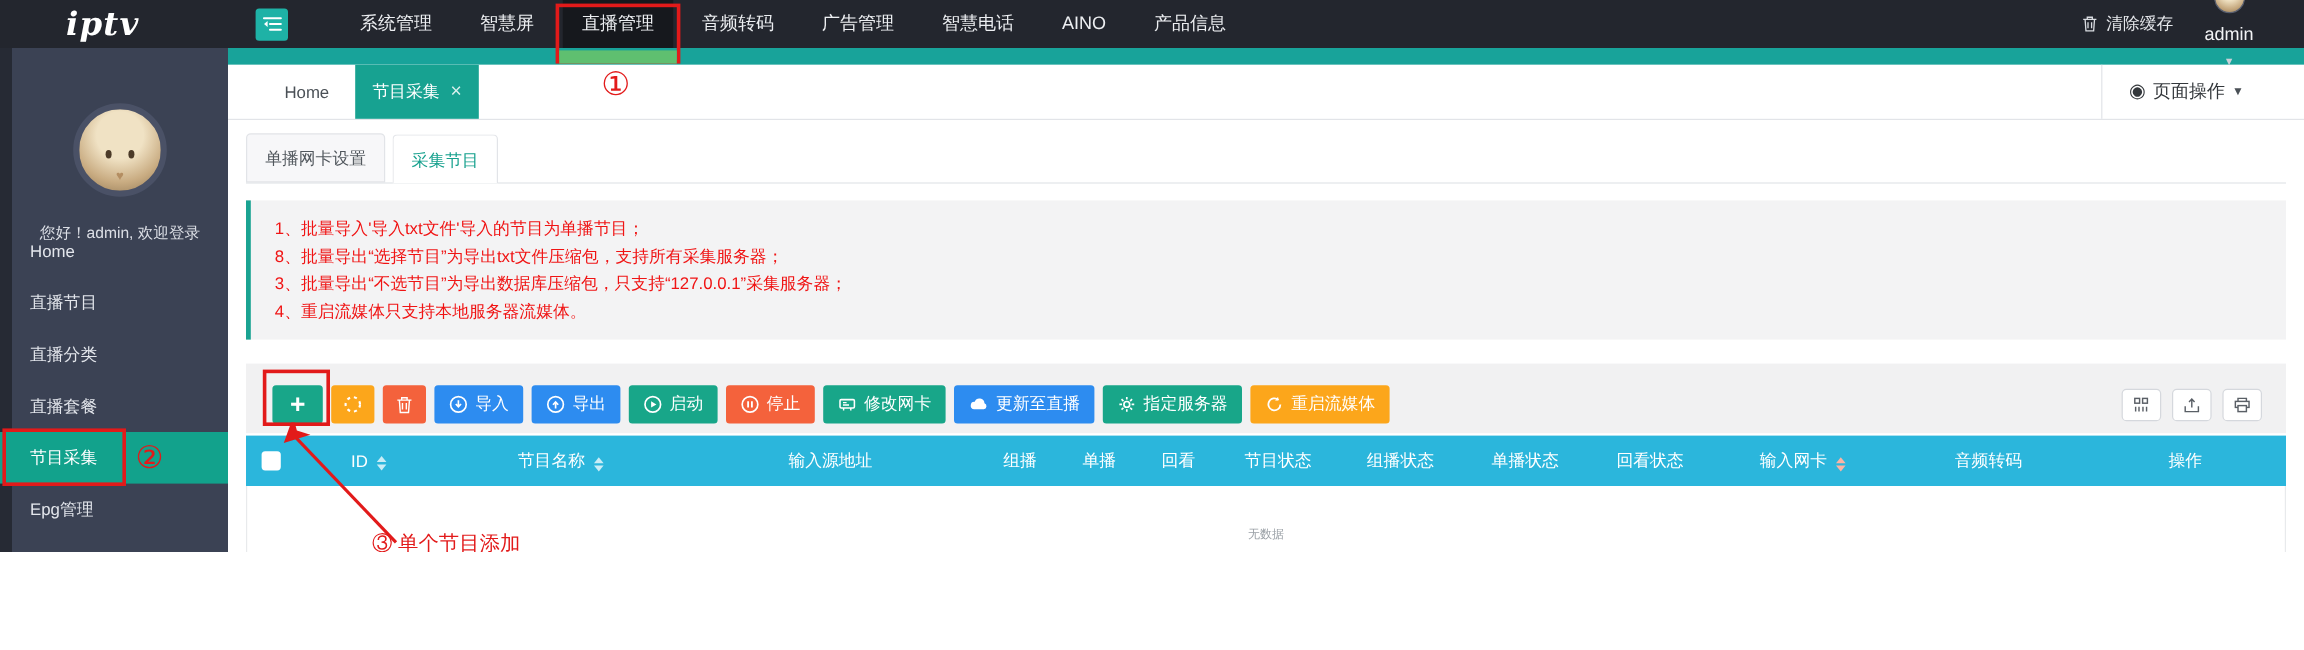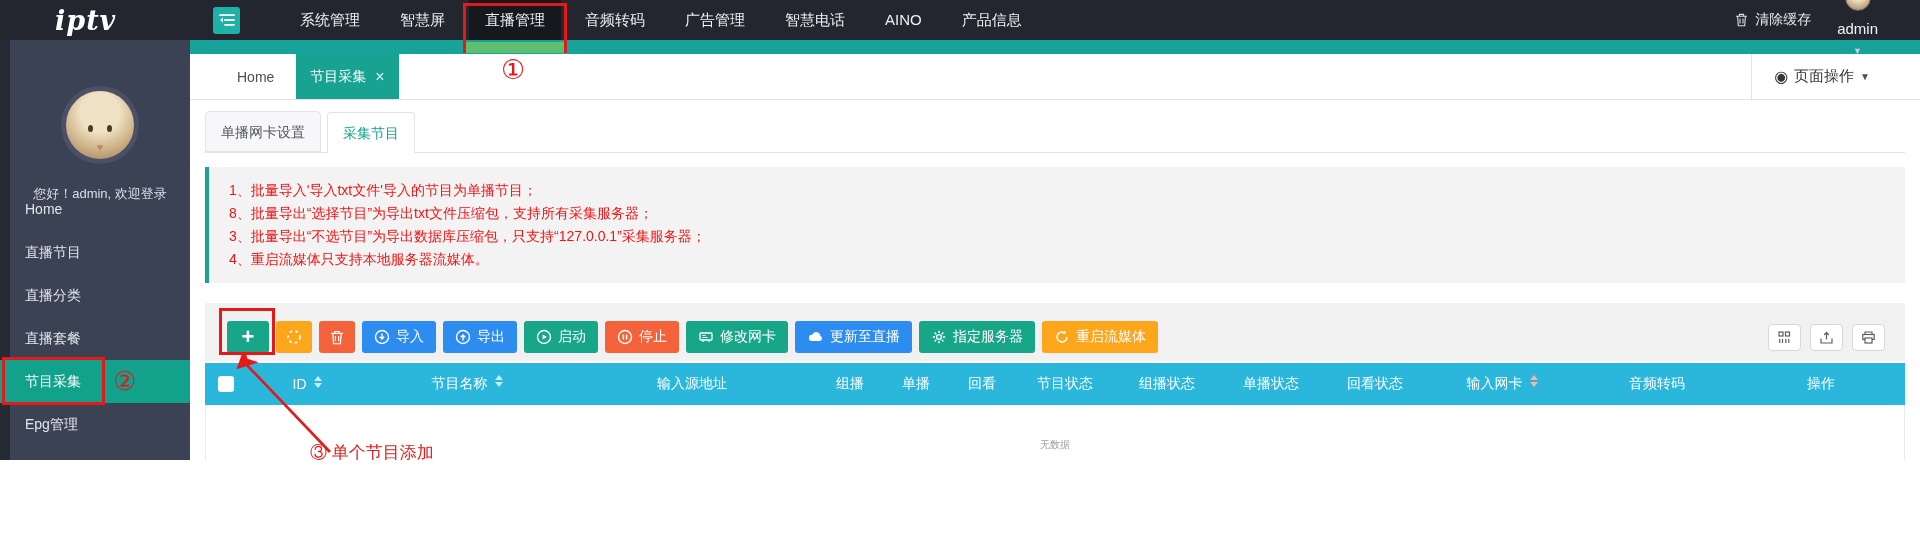--- a/index.html
+++ b/index.html
@@ -73,21 +73,21 @@
   .btn.red { background:#F4623C; } .btn.amber { background:#FCA61B; }
   .btn.icon-only { width:36px; padding:0; justify-content:center; }
   .btn-add { width:42px; padding:0; justify-content:center; font-size:22px; font-weight:bold; }
   .btn-wrap { position:relative; }
   .add-ann { position:absolute; left:-8px; top:-13px; width:56px; height:47px; border:3px solid #E21A1A; pointer-events:none; z-index:20; }
   .toolbar-right { margin-left:auto; display:flex; gap:9px; padding-right:8px; }
   .tool-icon-btn { width:33px; height:27px; background:#fff; border:1px solid #D5D8DD; border-radius:4px;
     display:flex; align-items:center; justify-content:center; cursor:pointer; }
   
   .thead { margin-top:2px; display:flex; height:42px; background:#2BB6DC; align-items:center; color:#fff; font-size:14px; }
-  .th { display:flex; align-items:flex-start; justify-content:center; white-space:nowrap; }
+  .th { display:flex; align-items:flex-end; justify-content:center; white-space:nowrap; }
   .w-check { width:42px; } .w-id { width:120px; } .w-name { width:200px; } .w-src { width:250px; }
   .w-s { width:66px; } .w-st { width:100px; } .w-st2 { width:104px; } .w-nic { width:150px; }
   .w-audio { width:160px; } .w-op { flex:1; }
   .checkbox { width:16px; height:16px; background:#fff; border-radius:3px; cursor:pointer; }
   .sort { display:inline-flex; flex-direction:column; gap:2px; margin-left:7px; }
   .sort i { width:0; height:0; border-left:4px solid transparent; border-right:4px solid transparent; }
   .sort .up { border-bottom:5px solid rgba(255,255,255,.75); }
   .sort .dn { border-top:5px solid rgba(255,255,255,.75); }
   .sort.pink .up { border-bottom-color:#FBB4A4; } .sort.pink .dn { border-top-color:#FBB4A4; }
   .tbody { height:80px; border:1px solid #E8EAEC; border-top:none; display:flex; align-items:center; justify-content:center; }

